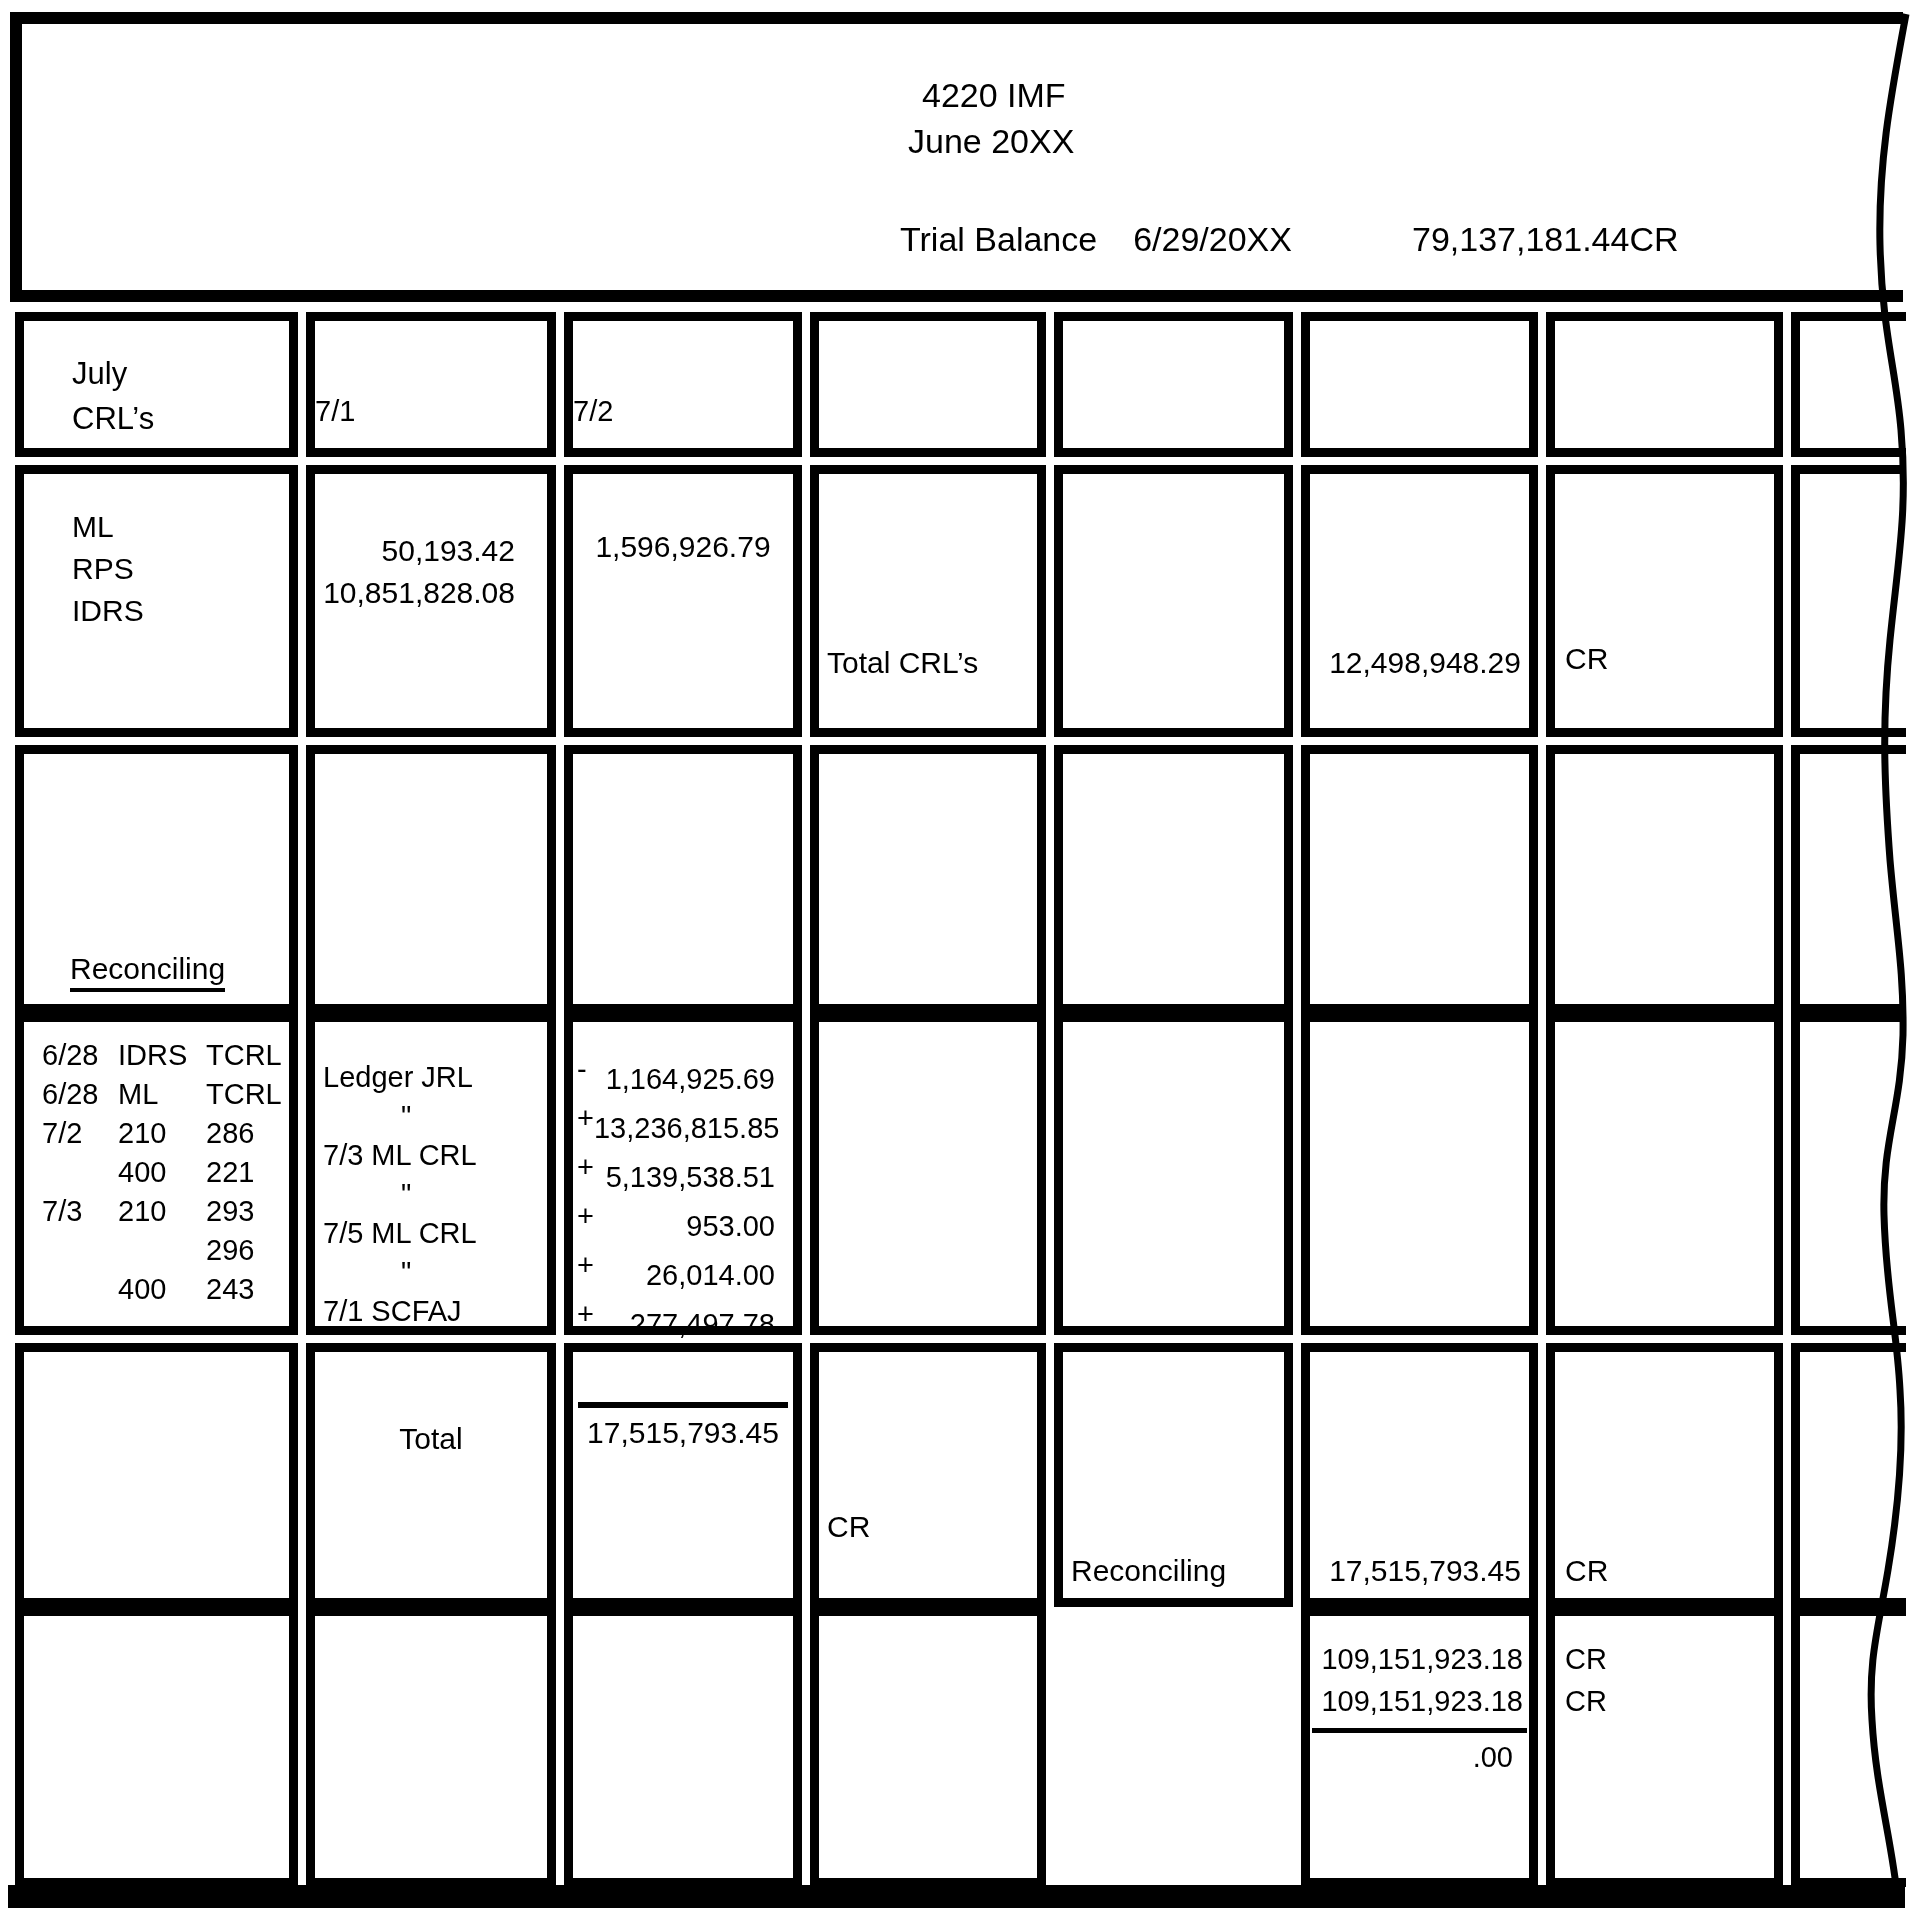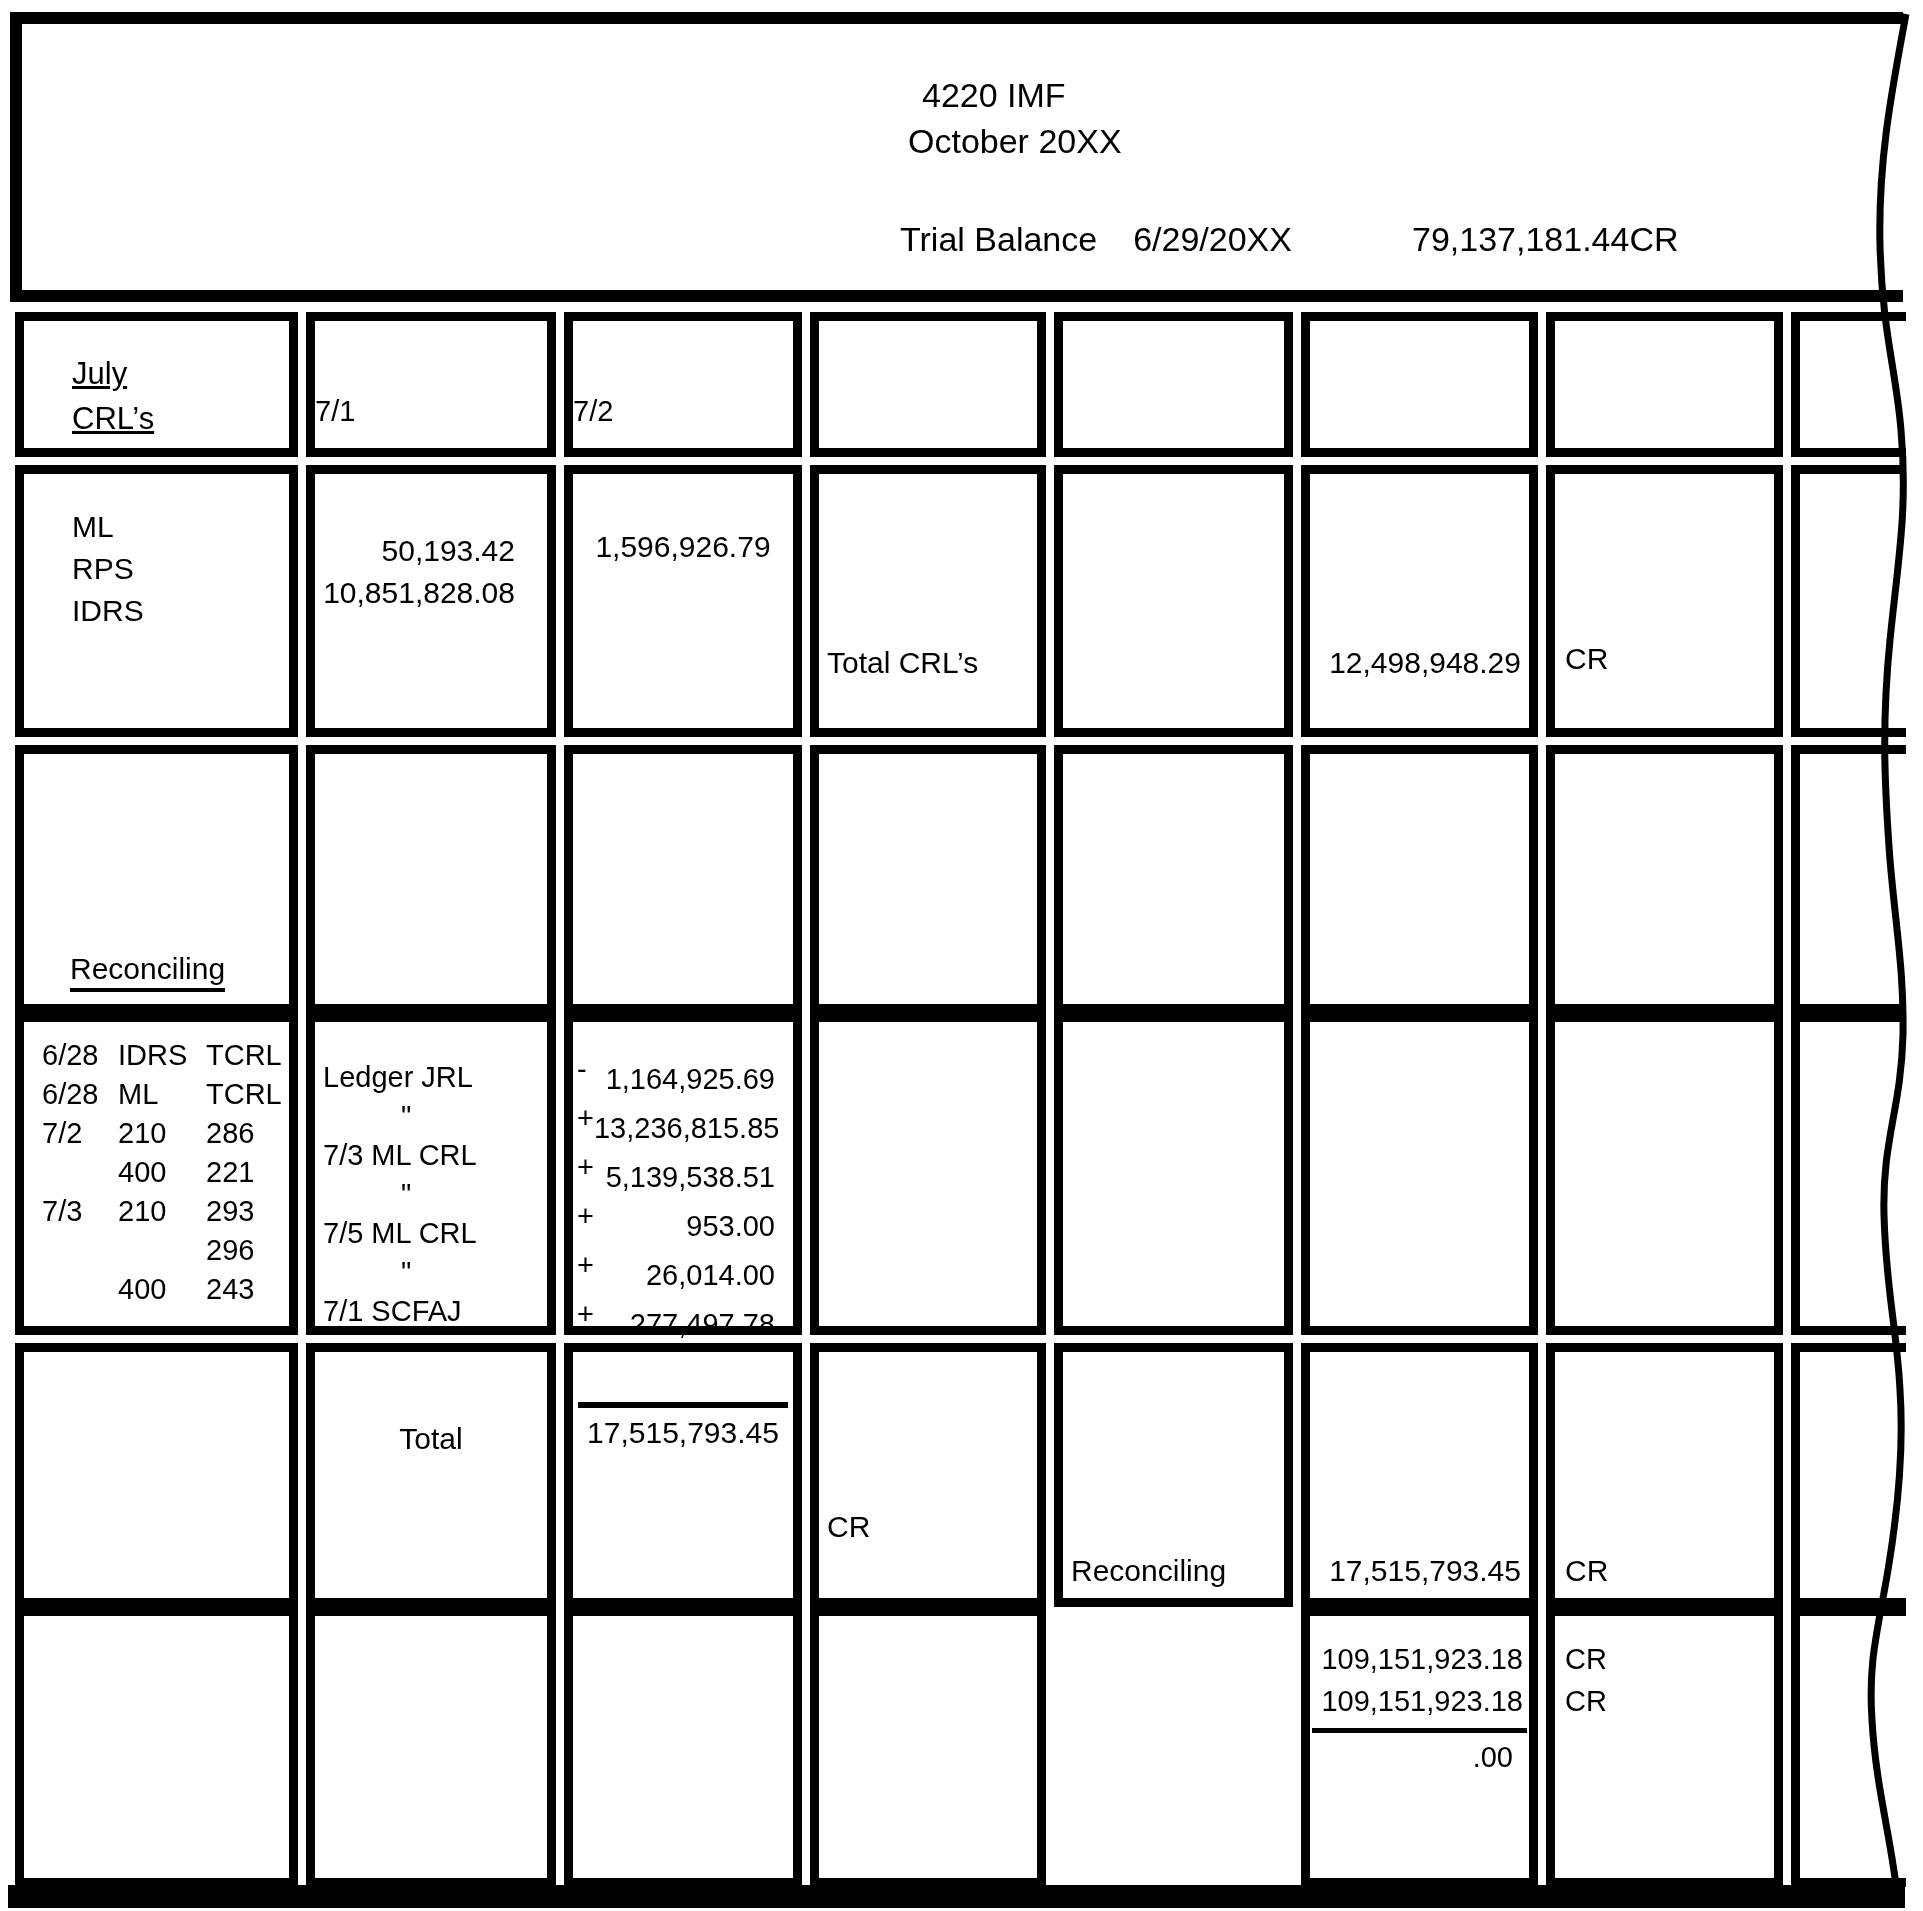--- a/index.html
+++ b/index.html
@@ -43,21 +43,21 @@
   .r1 { top: 312px;  height: 145px; }
   .r2 { top: 465px;  height: 272px; }
   .r3 { top: 745px;  height: 268px; }
   .r4 { top: 1013px; height: 322px; }
   .r5 { top: 1343px; height: 264px; }
   .r6 { top: 1607px; height: 280px; }
 
   .pre { white-space: pre-line; }
 
   
-  .hdr-period { padding: 30px 0 0 48px; line-height: 45px; font-size: 31px; text-decoration: underline; }
+  .hdr-period { padding: 30px 0 0 48px; line-height: 45px; font-size: 31px; }
   .hdr-day { padding-top: 74px; font-size: 29px; }
 
   
   .systems { padding: 32px 0 0 48px; line-height: 42px; }
   .amts71  { text-align: right; padding: 56px 32px 0 0; line-height: 42px; }
   .amt72   { text-align: center; padding-top: 56px; }
   .totcrl-label { padding: 172px 0 0 8px; }
   .totcrl-amt   { text-align: right; padding: 172px 8px 0 0; }
   .totcrl-cr    { padding: 168px 0 0 10px; }
 
@@ -103,21 +103,21 @@
   .torn-svg { position: absolute; left: 0; top: 0; pointer-events: none; }
 </style>
 </head>
 <body>
 
 <div id="sheet">
 
   <div class="title-box">
     <div class="title-text">
       <div class="t-line1">4220 IMF</div>
-      <div class="t-line2">October 20XX</div>
+      <div class="t-line2">June 20XX</div>
       <div class="t-line3">
         <span>Trial Balance</span><span class="t-date">6/29/20XX</span><span class="t-amt">79,137,181.44CR</span>
       </div>
     </div>
   </div>
 
   <div class="cell c1 r1">
     <div class="hdr-period pre">July
 CRL’s</div>
   </div>

